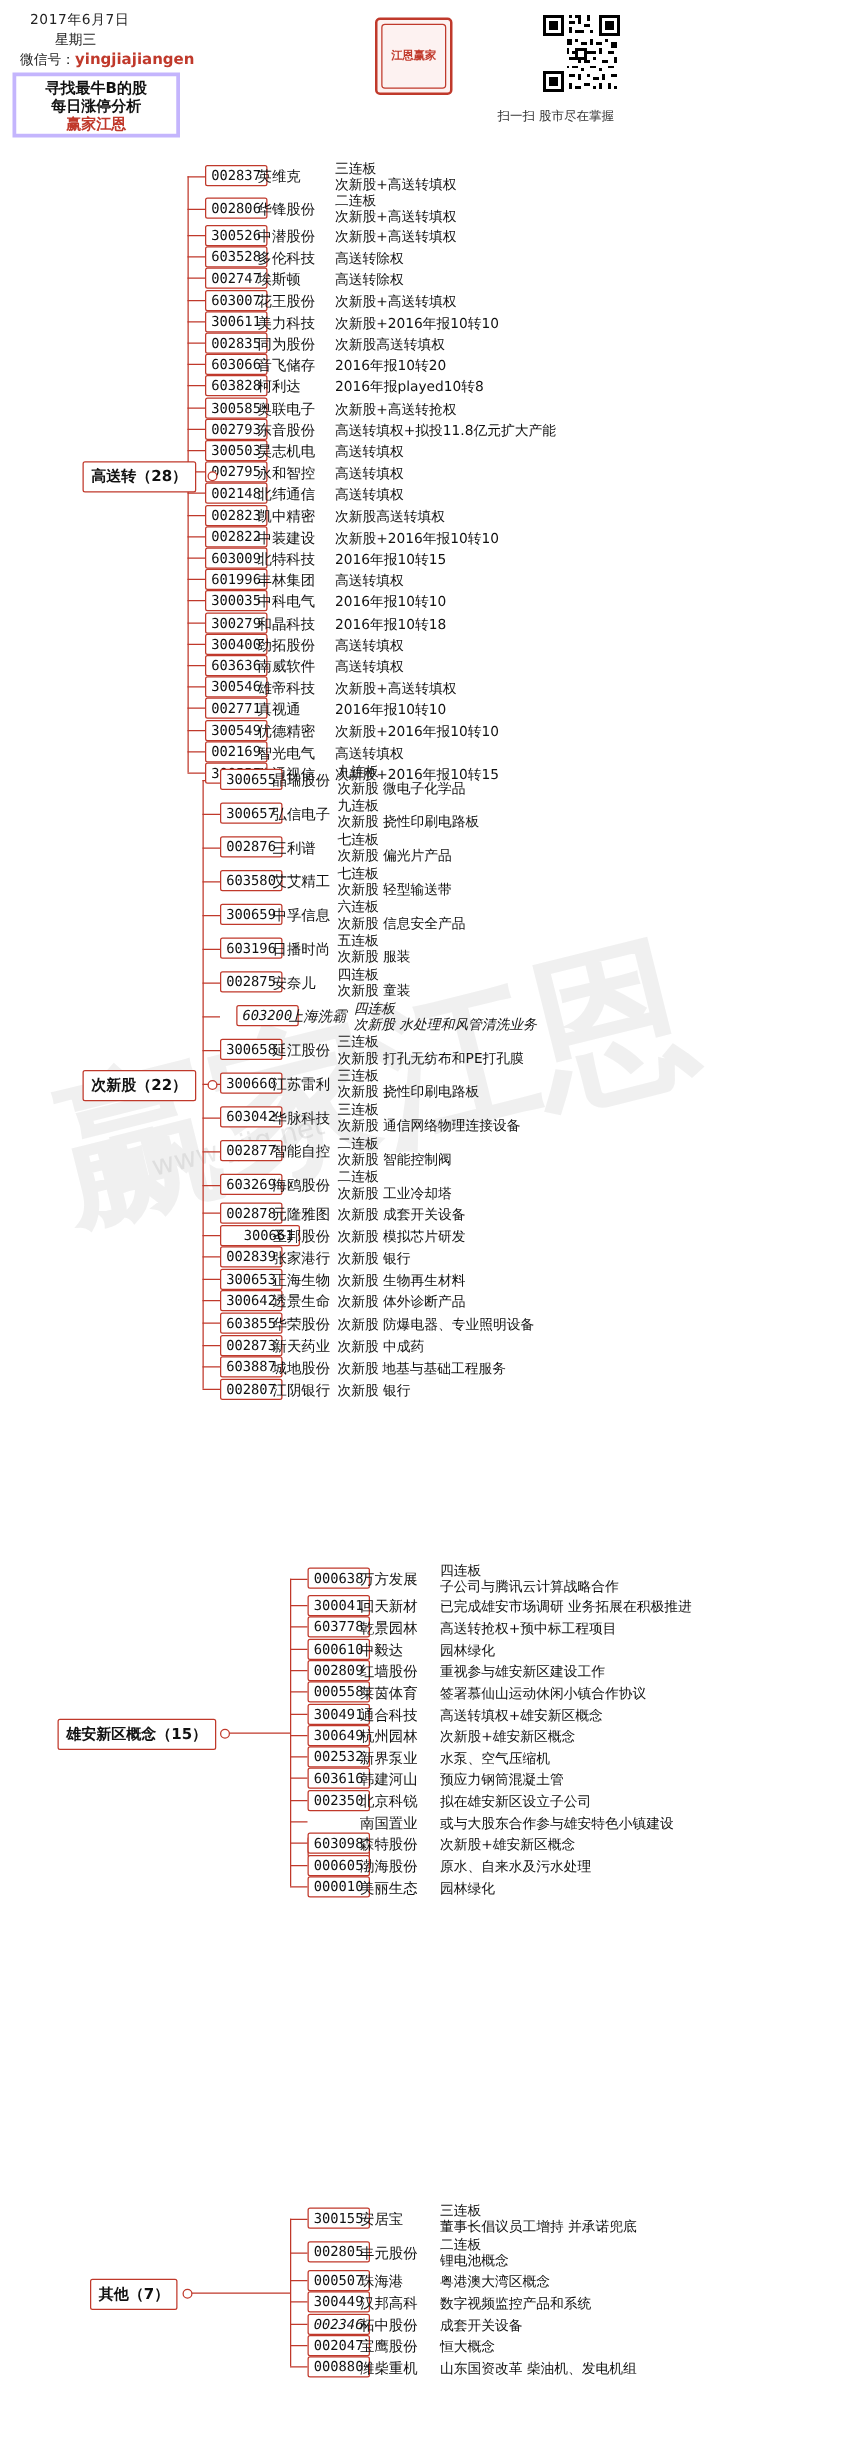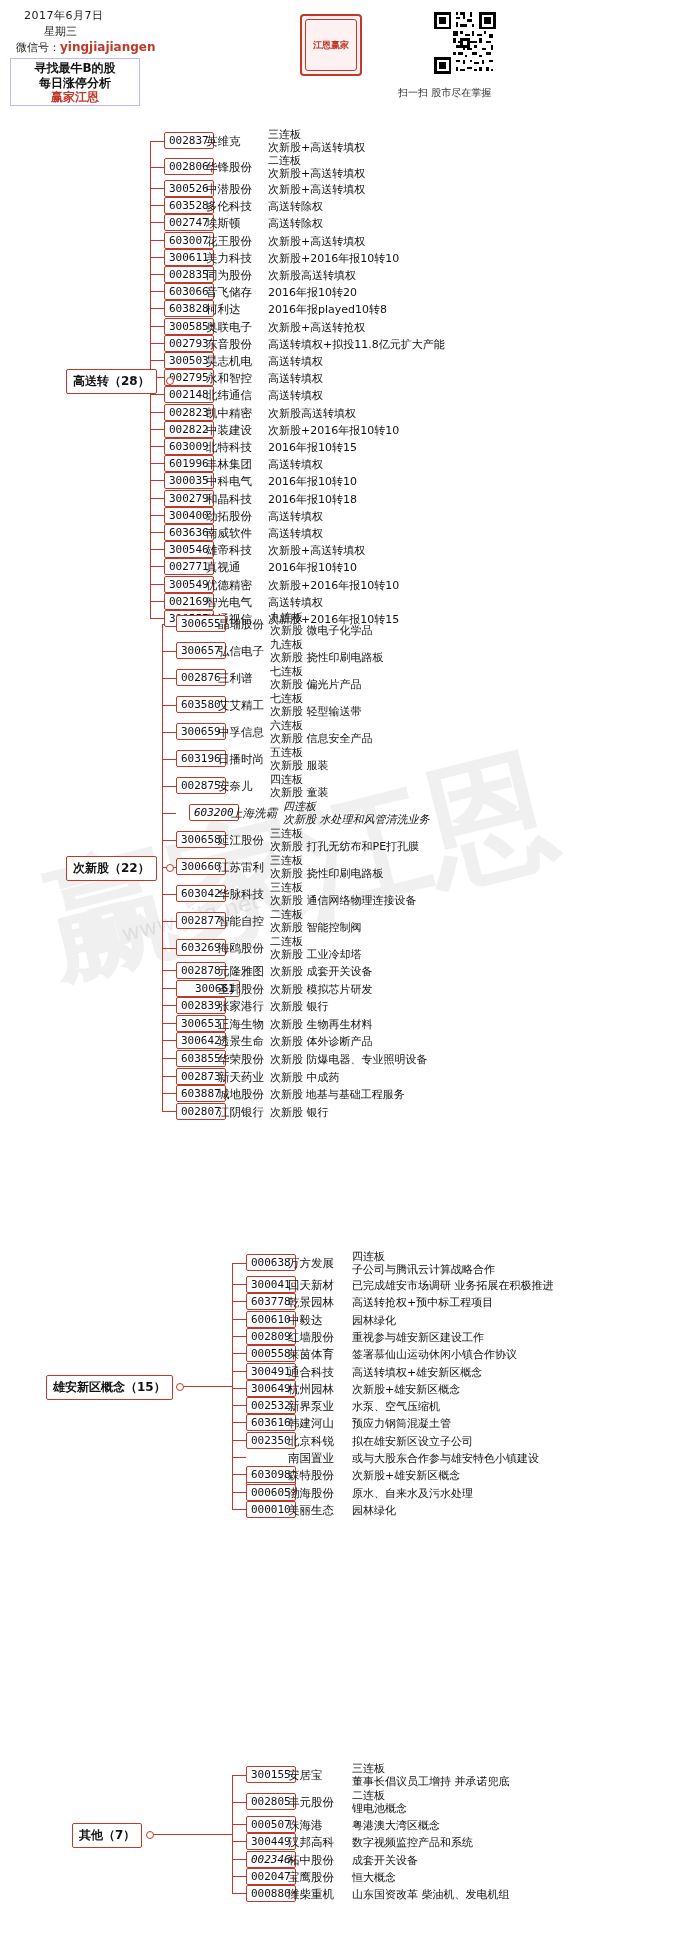--- a/index.html
+++ b/index.html
@@ -4,21 +4,21 @@
 <style>
   html,body{margin:0;padding:0;background:#ffffff;}
   body{width:690px;height:1954px;position:relative;font-family:"DejaVu Sans","Liberation Sans",sans-serif;color:#111;}
   .page{position:relative;width:690px;height:1954px;overflow:hidden;}
 
   
   .hdr-date{position:absolute;left:24px;top:8px;font-size:11px;color:#222;letter-spacing:.5px;}
   .hdr-day{position:absolute;left:44px;top:24px;font-size:11px;color:#222;}
   .hdr-wx{position:absolute;left:16px;top:40px;font-size:11px;color:#222;}
   .hdr-wx b{color:#c0392b;font-weight:bold;font-size:12px;}
-  .title-box{position:absolute;left:10px;top:58px;width:128px;height:46px;border:1px solid #c4b5fd;}
+  .title-box{position:absolute;left:10px;top:58px;width:128px;height:46px;border:3px solid #c4b5fd;}
   .title-box .l1{font-size:12px;font-weight:bold;color:#111;text-align:center;line-height:15px;padding-top:2px;}
   .title-box .l2{font-size:12px;font-weight:bold;color:#111;text-align:center;line-height:14px;}
   .title-box .l3{font-size:12px;font-weight:bold;color:#c0392b;text-align:center;line-height:14px;}
 
   .seal{position:absolute;left:300px;top:14px;width:58px;height:58px;border:2px solid #c0392b;border-radius:4px;background:#fdf2f1;}
   .seal .sc{position:absolute;inset:3px;border:1px solid #c0392b;border-radius:3px;display:flex;align-items:center;justify-content:center;}
   .seal .st{font-size:9px;color:#c0392b;line-height:10px;font-weight:bold;text-align:center;letter-spacing:0;}
   .qr-in{position:absolute;left:437px;top:15px;width:56px;height:56px;}
   .qr-cap{position:absolute;left:398px;top:86px;font-size:10px;color:#333;}
 

